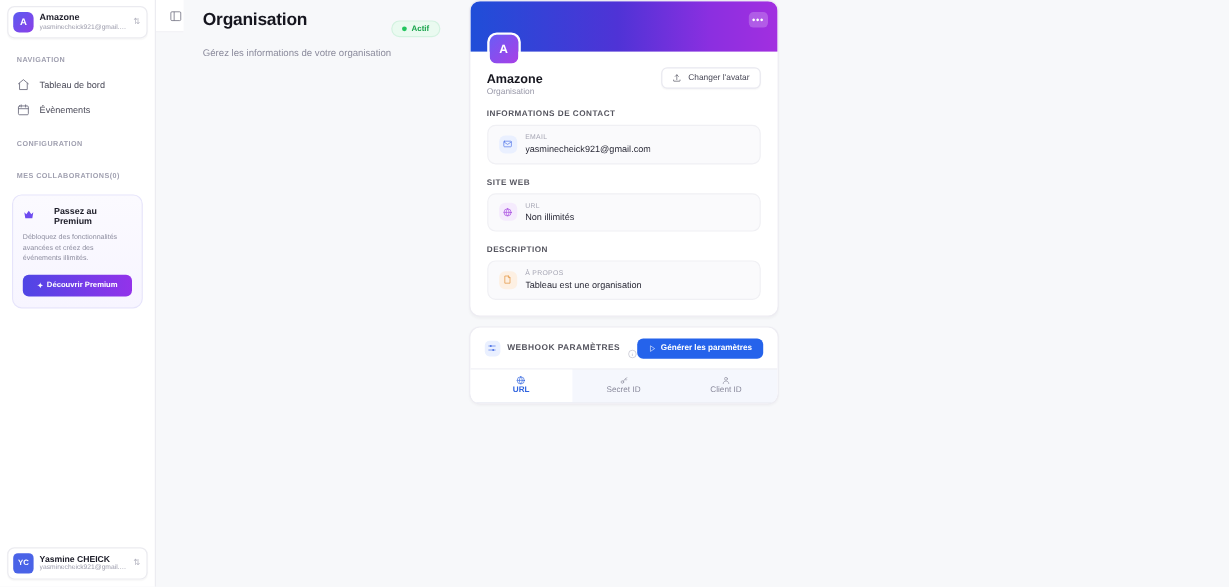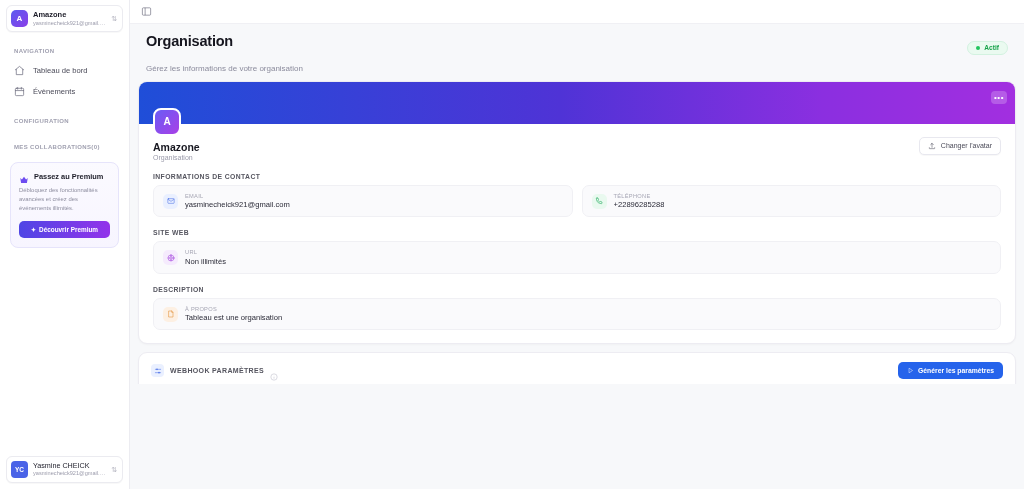--- a/index.html
+++ b/index.html
@@ -48,21 +48,21 @@
     color: #4a4a58; font-size: 7.6px;
   }
   .nav-ico { width: 11px; height: 11px; flex: 0 0 11px; display: flex; align-items: center; justify-content: center; color: #6e6e80; }
   .nav-ico svg { width: 11px; height: 11px; stroke: currentColor; fill: none; stroke-width: 1.6; stroke-linecap: round; stroke-linejoin: round; }
 
   .premium-card {
     margin: 6px 4px 0 4px; padding: 8px 8px 9px 8px;
     border: 1px solid #e6e4fb; border-radius: 8px;
     background: linear-gradient(180deg,#fbfaff,#f7f5ff);
   }
-  .premium-head { display: flex; align-items: center; gap: 5px; margin-bottom: 5px; }
+  .premium-head { display: flex; gap: 16px; margin-bottom: 5px; }
   .premium-head .crown { width: 10px; height: 10px; color: #6d4bf0; }
   .premium-head .crown svg { width: 10px; height: 10px; fill: currentColor; }
   .premium-title { font-size: 7.4px; font-weight: 700; color: #1c1c28; }
   .premium-desc { font-size: 5.9px; line-height: 1.5; color: #8e8ea0; margin-bottom: 8px; }
   .premium-btn {
     display: flex; align-items: center; justify-content: center; gap: 3px;
     background: linear-gradient(90deg,#4f46e5,#9333ea);
     color: #fff; font-size: 6.4px; font-weight: 700;
     border-radius: 5px; padding: 5px 0; cursor: pointer; border: none; width: 100%;
   }
@@ -73,25 +73,25 @@
     display: flex; align-items: center; gap: 5px;
     border: 1px solid #ebebf0; border-radius: 6px;
     padding: 4px; background: #fff; margin-bottom: 2px;
     box-shadow: 0 1px 1px rgba(16,24,40,.03);
   }
   .user-avatar {
     width: 17px; height: 17px; border-radius: 4px; flex: 0 0 17px;
     background: #4a63e7; color: #fff; font-size: 6.5px; font-weight: 700;
     display: flex; align-items: center; justify-content: center;
   }
-  .user-name { font-size: 7.2px; font-weight: 400; color: #1c1c28; }
+  .user-name { font-size: 7.2px; font-weight: 700; color: #1c1c28; }
   .user-mail { font-size: 5.6px; color: #9b9bab; white-space: nowrap; overflow: hidden; text-overflow: ellipsis; }
 
   
-  .main { flex: 1; height: 384px; display: flex; flex-direction: column; background: #f7f8fa; overflow: hidden; }
+  .main { flex: 1; height: 384px; display: flex; flex-direction: row; background: #f7f8fa; overflow: hidden; }
   .topbar { height: 27px; background: #fff; display: flex; align-items: center; padding-left: 10px; border-bottom: 1px solid #f0f0f4; }
   .collapse-btn { width: 13px; height: 13px; color: #6b6b7b; cursor: pointer; display: flex; align-items: center; justify-content: center; }
   .collapse-btn svg { width: 11px; height: 11px; stroke: currentColor; fill: none; stroke-width: 1.4; }
 
   .page-head { padding: 9px 16px 8px 16px; display: flex; align-items: flex-start; }
   .page-head-text { flex: 1; }
   .page-title { font-size: 14.5px; font-weight: 700; color: #16161f; letter-spacing: -.2px; }
   .page-sub { font-size: 8px; color: #8b8b9c; margin-top: 15px; }
   .status-badge {
     display: inline-flex; align-items: center; gap: 4px;
@@ -322,31 +322,20 @@
             <div class="field">
               <span class="field-ico ico-blue">
                 <svg viewBox="0 0 24 24">
                     <rect x="2.5" y="5" width="19" height="14" rx="2"></rect>
                     <path d="M3 7l9 6 9-6"></path>
                   </svg>
               </span>
               <div class="field-body">
                 <div class="field-label">EMAIL</div>
                 <div class="field-value">yasminecheick921@gmail.com</div>
-              </div>
-            </div>
-            <div class="field">
-              <span class="field-ico ico-green">
-                <svg viewBox="0 0 24 24">
-                    <path d="M6 3h3l2 5-2.5 1.5a12 12 0 0 0 6 6L16 13l5 2v3a2 2 0 0 1-2 2A16 16 0 0 1 4 5a2 2 0 0 1 2-2z"></path>
-                  </svg>
-              </span>
-              <div class="field-body">
-                <div class="field-label">TÉLÉPHONE</div>
-                <div class="field-value">+22896285288</div>
               </div>
             </div>
           </div>
 
           <div class="sec-title">SITE WEB</div>
           <div class="field-grid">
             <div class="field">
               <span class="field-ico ico-purple">
                 <svg viewBox="0 0 24 24">
                     <circle cx="12" cy="12" r="9"></circle>

